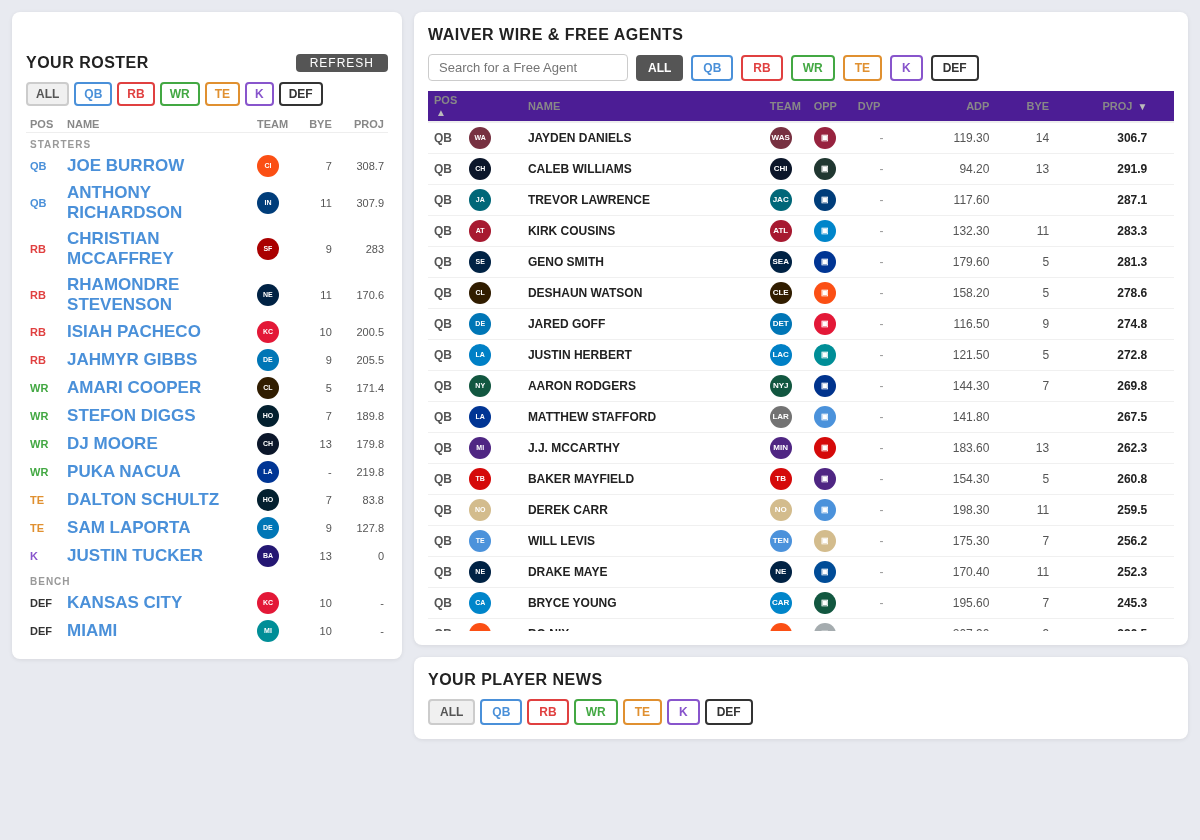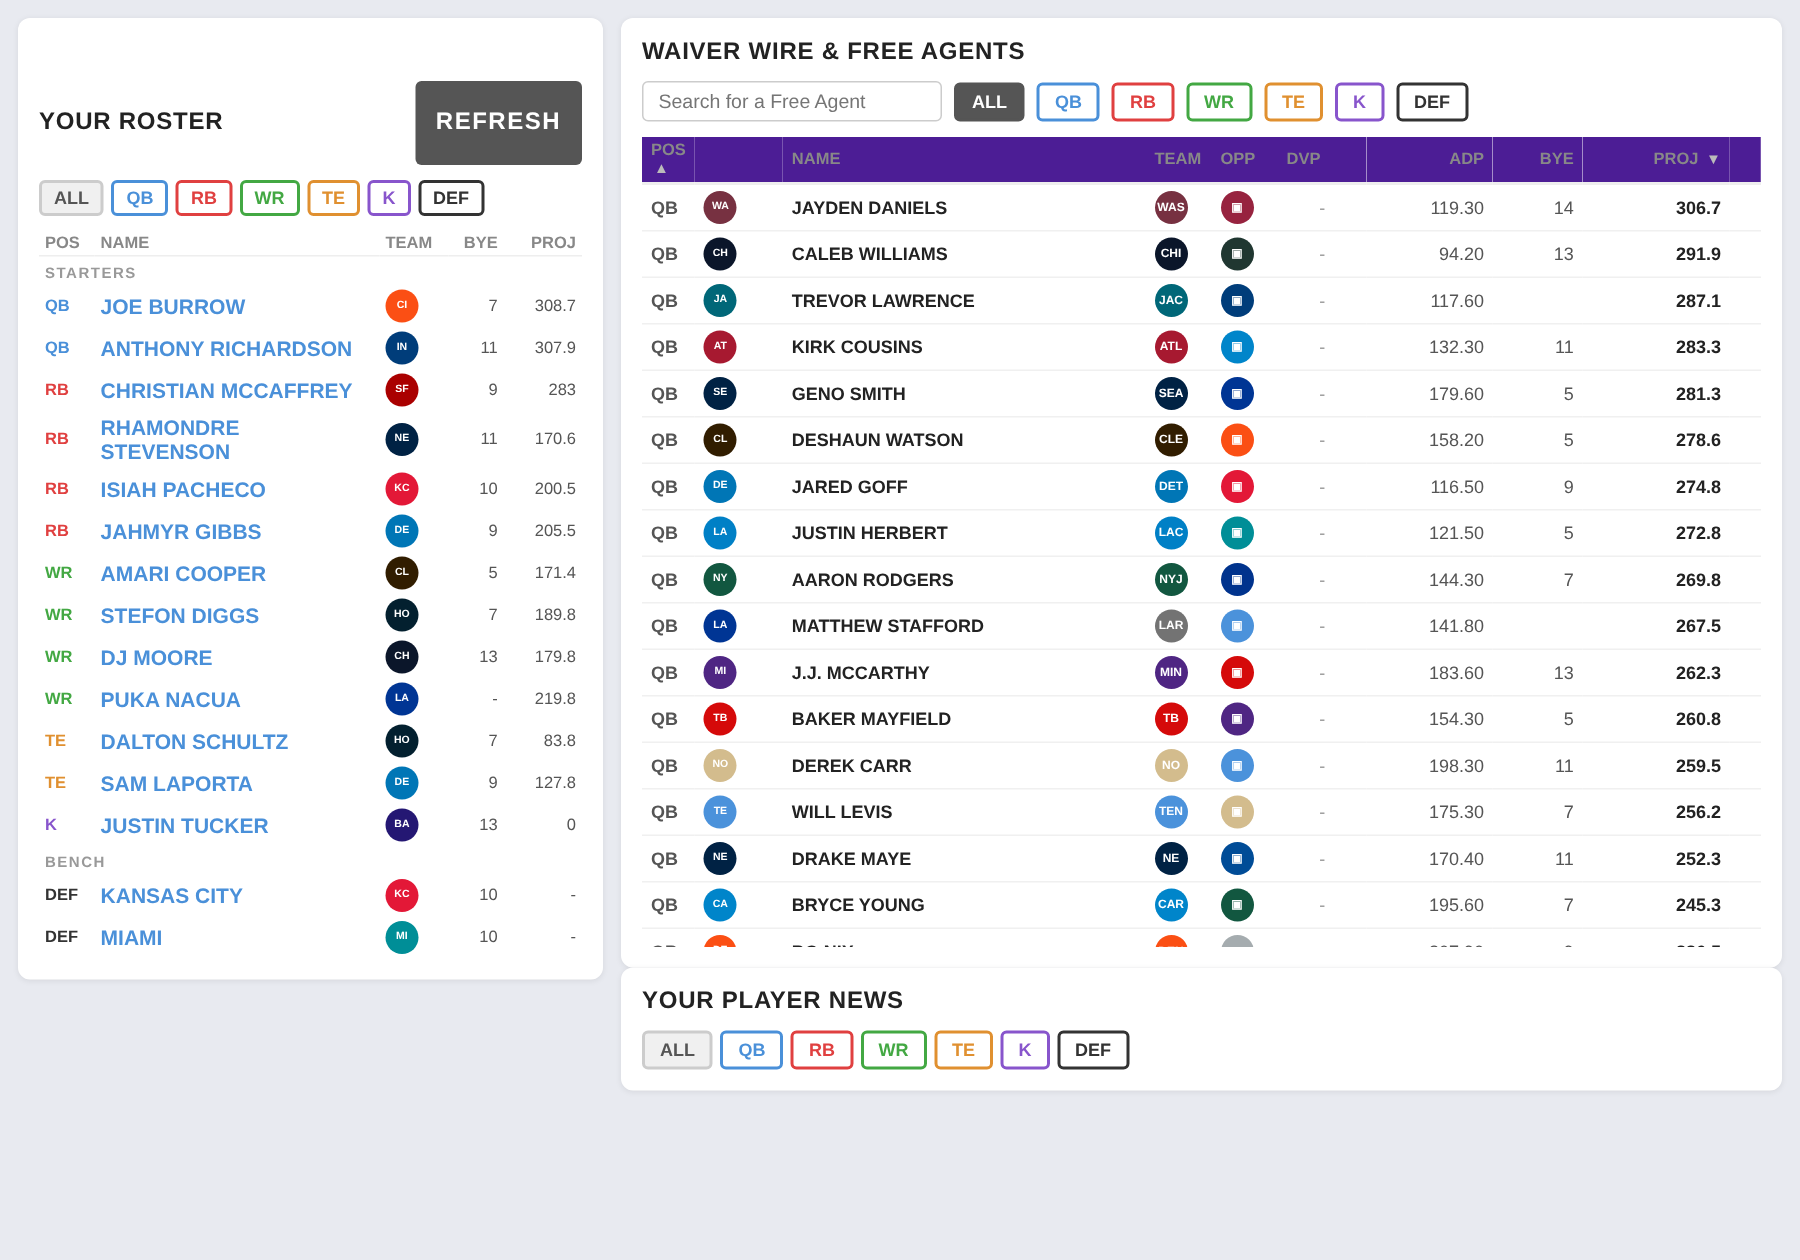--- a/index.html
+++ b/index.html
@@ -34,23 +34,23 @@
     .roster-title {
       font-weight: 800;
       font-size: 16px;
       letter-spacing: 0.5px;
     }
     .refresh-btn {
       background: #555;
       color: #fff;
       border: none;
       border-radius: 4px;
-      padding: 19px 14px;
-      font-weight: 700;
-      font-size: 16px;
+      padding: 2px 14px;
+      font-weight: 400;
+      font-size: 12px;
       cursor: pointer;
       letter-spacing: 1px;
     }
     .filter-row {
       display: flex;
       gap: 5px;
       margin-bottom: 10px;
     }
     .filter-btn {
       border: 2px solid #ccc;
@@ -95,33 +95,34 @@
       font-weight: 700;
       width: 30px;
     }
     .pos-cell.qb { color: #4a90d9; }
     .pos-cell.rb { color: #e04040; }
     .pos-cell.wr { color: #43a843; }
     .pos-cell.te { color: #e09030; }
     .pos-cell.k  { color: #8855cc; }
     .pos-cell.def { color: #333; }
     .name-cell {
-      font-size: 14px;
+      font-size: 17px;
       font-weight: 700;
       color: #4a90d9;
       width: 160px;
     }
     .team-cell { width: 36px; }
     .bye-cell { width: 30px; color: #555; font-size: 11px; text-align: right; }
     .proj-cell { width: 44px; color: #555; font-size: 11px; text-align: right; }
     
     .right-panel {
       flex: 1;
       display: flex;
       flex-direction: column;
+      gap: 12px;
     }
     .waiver-panel, .news-panel {
       background: #fff;
       border-radius: 8px;
       padding: 14px;
       box-shadow: 0 1px 4px rgba(0,0,0,0.08);
     }
     .panel-title {
       font-weight: 800;
       font-size: 16px;

